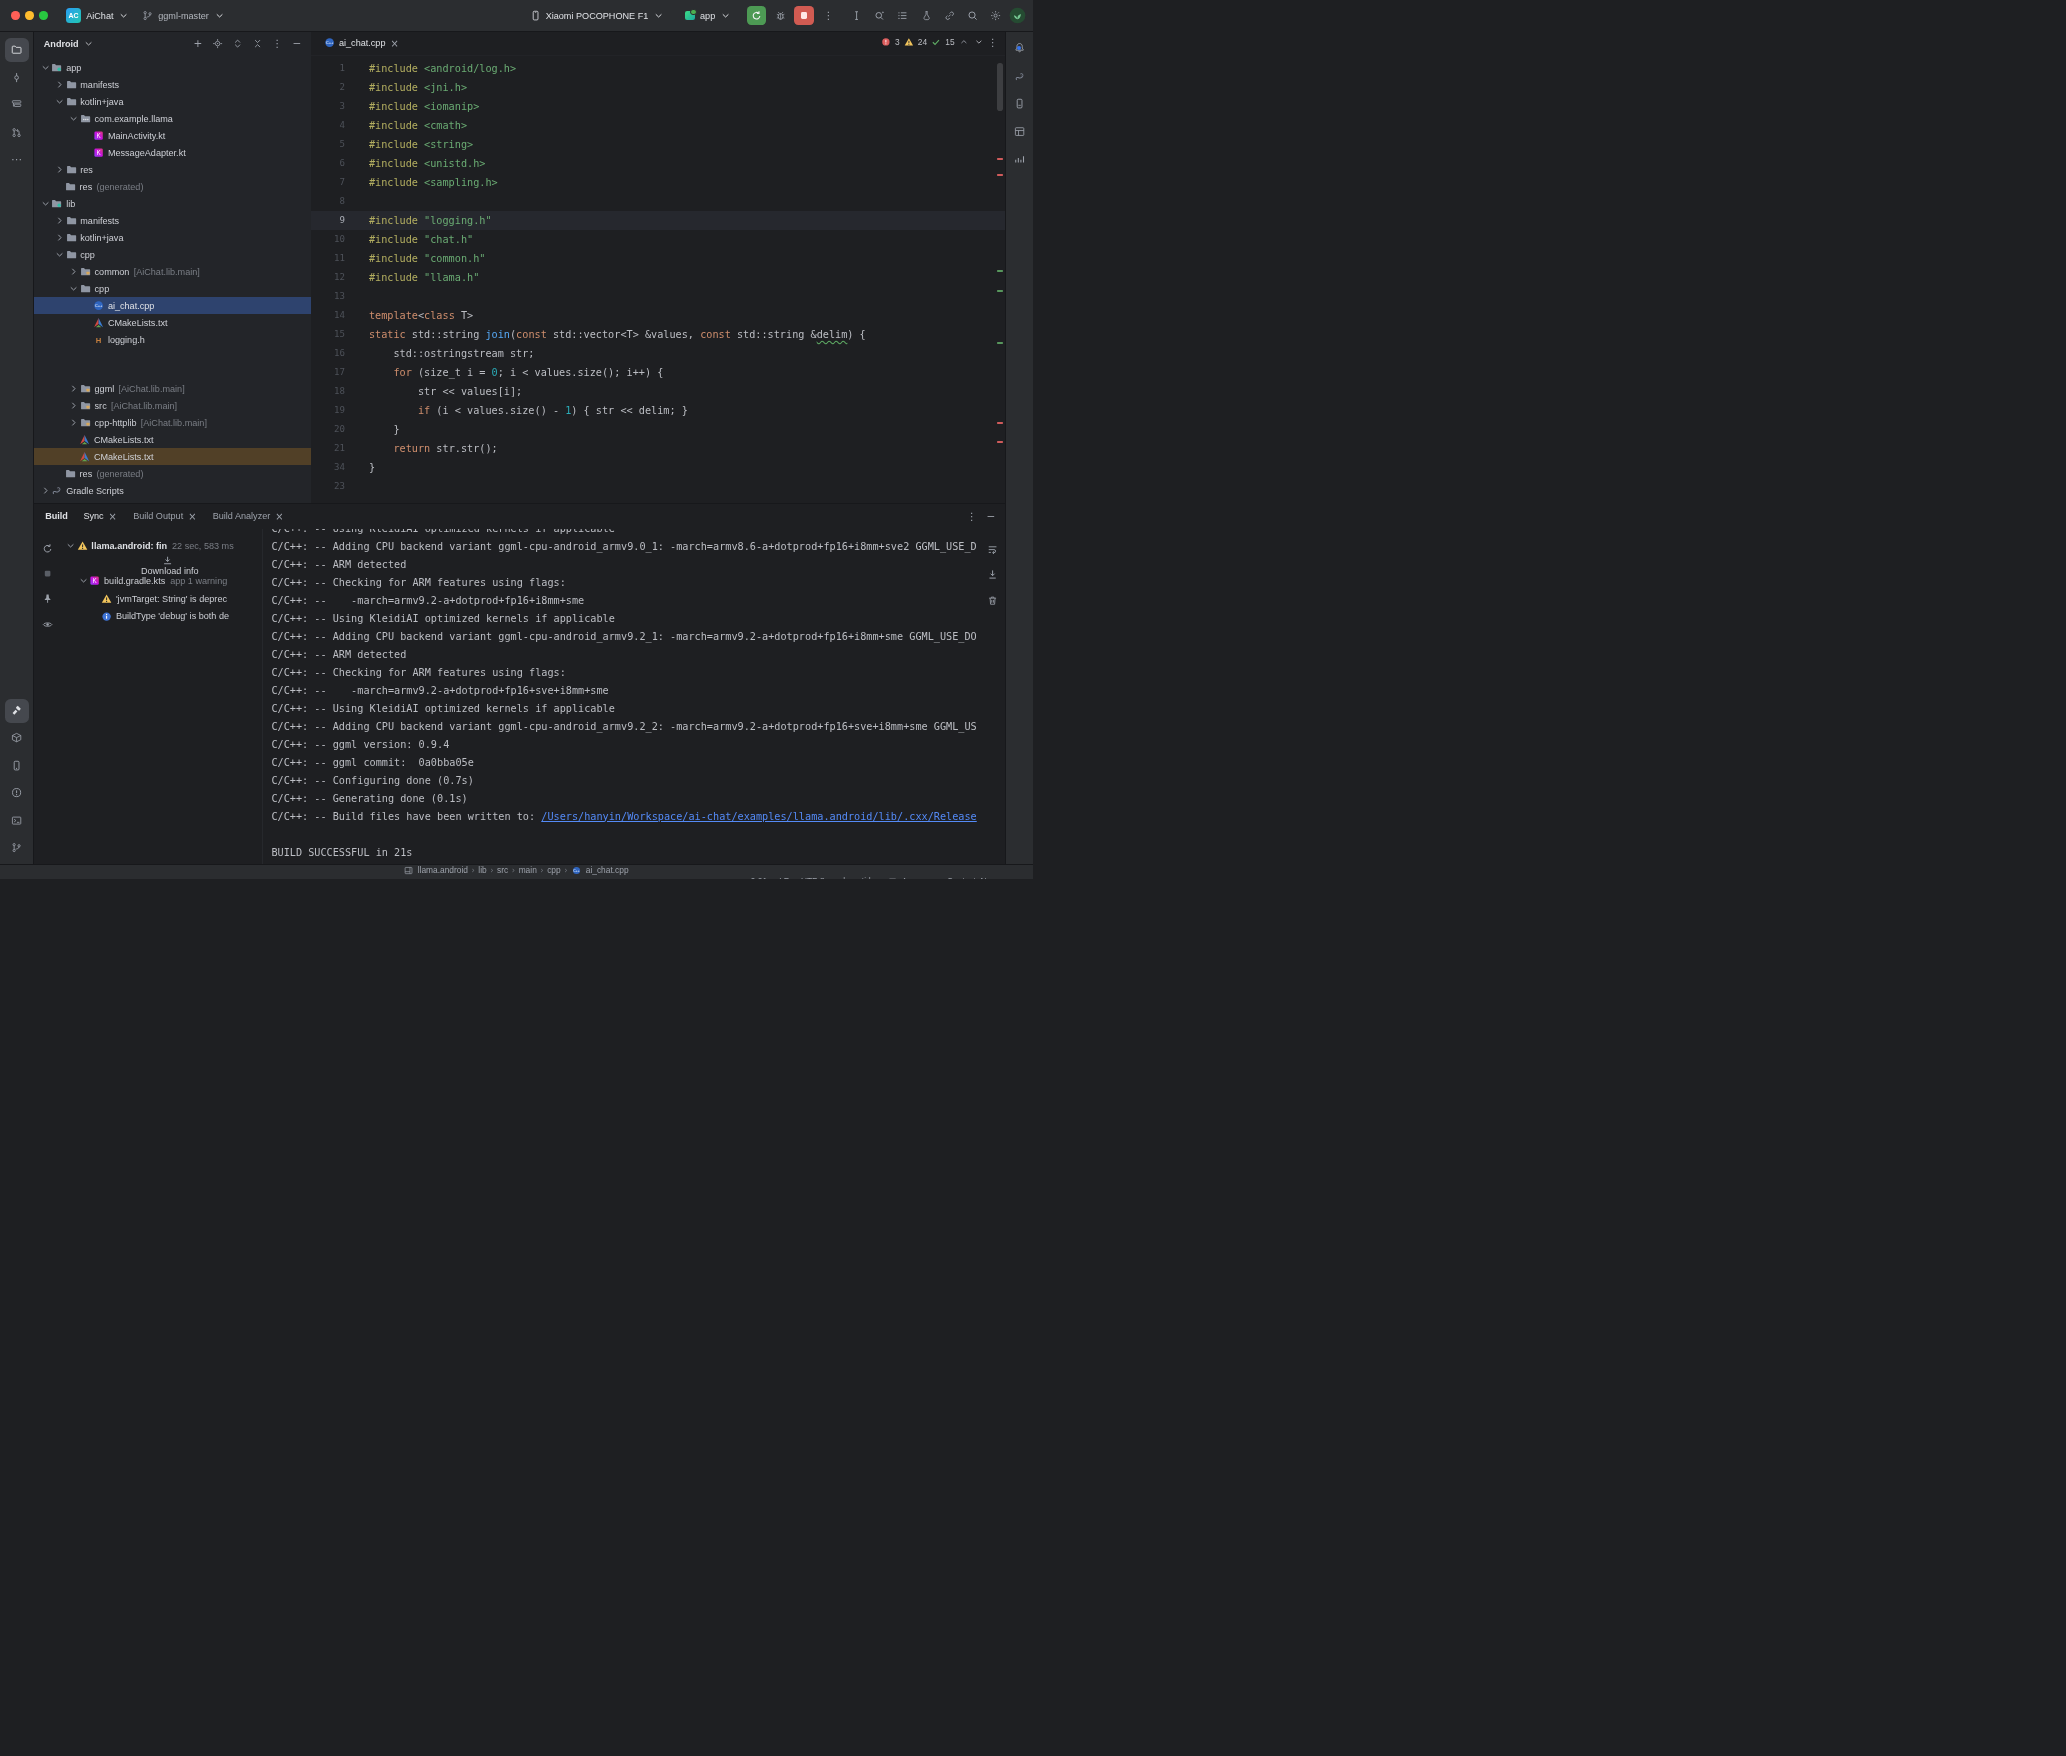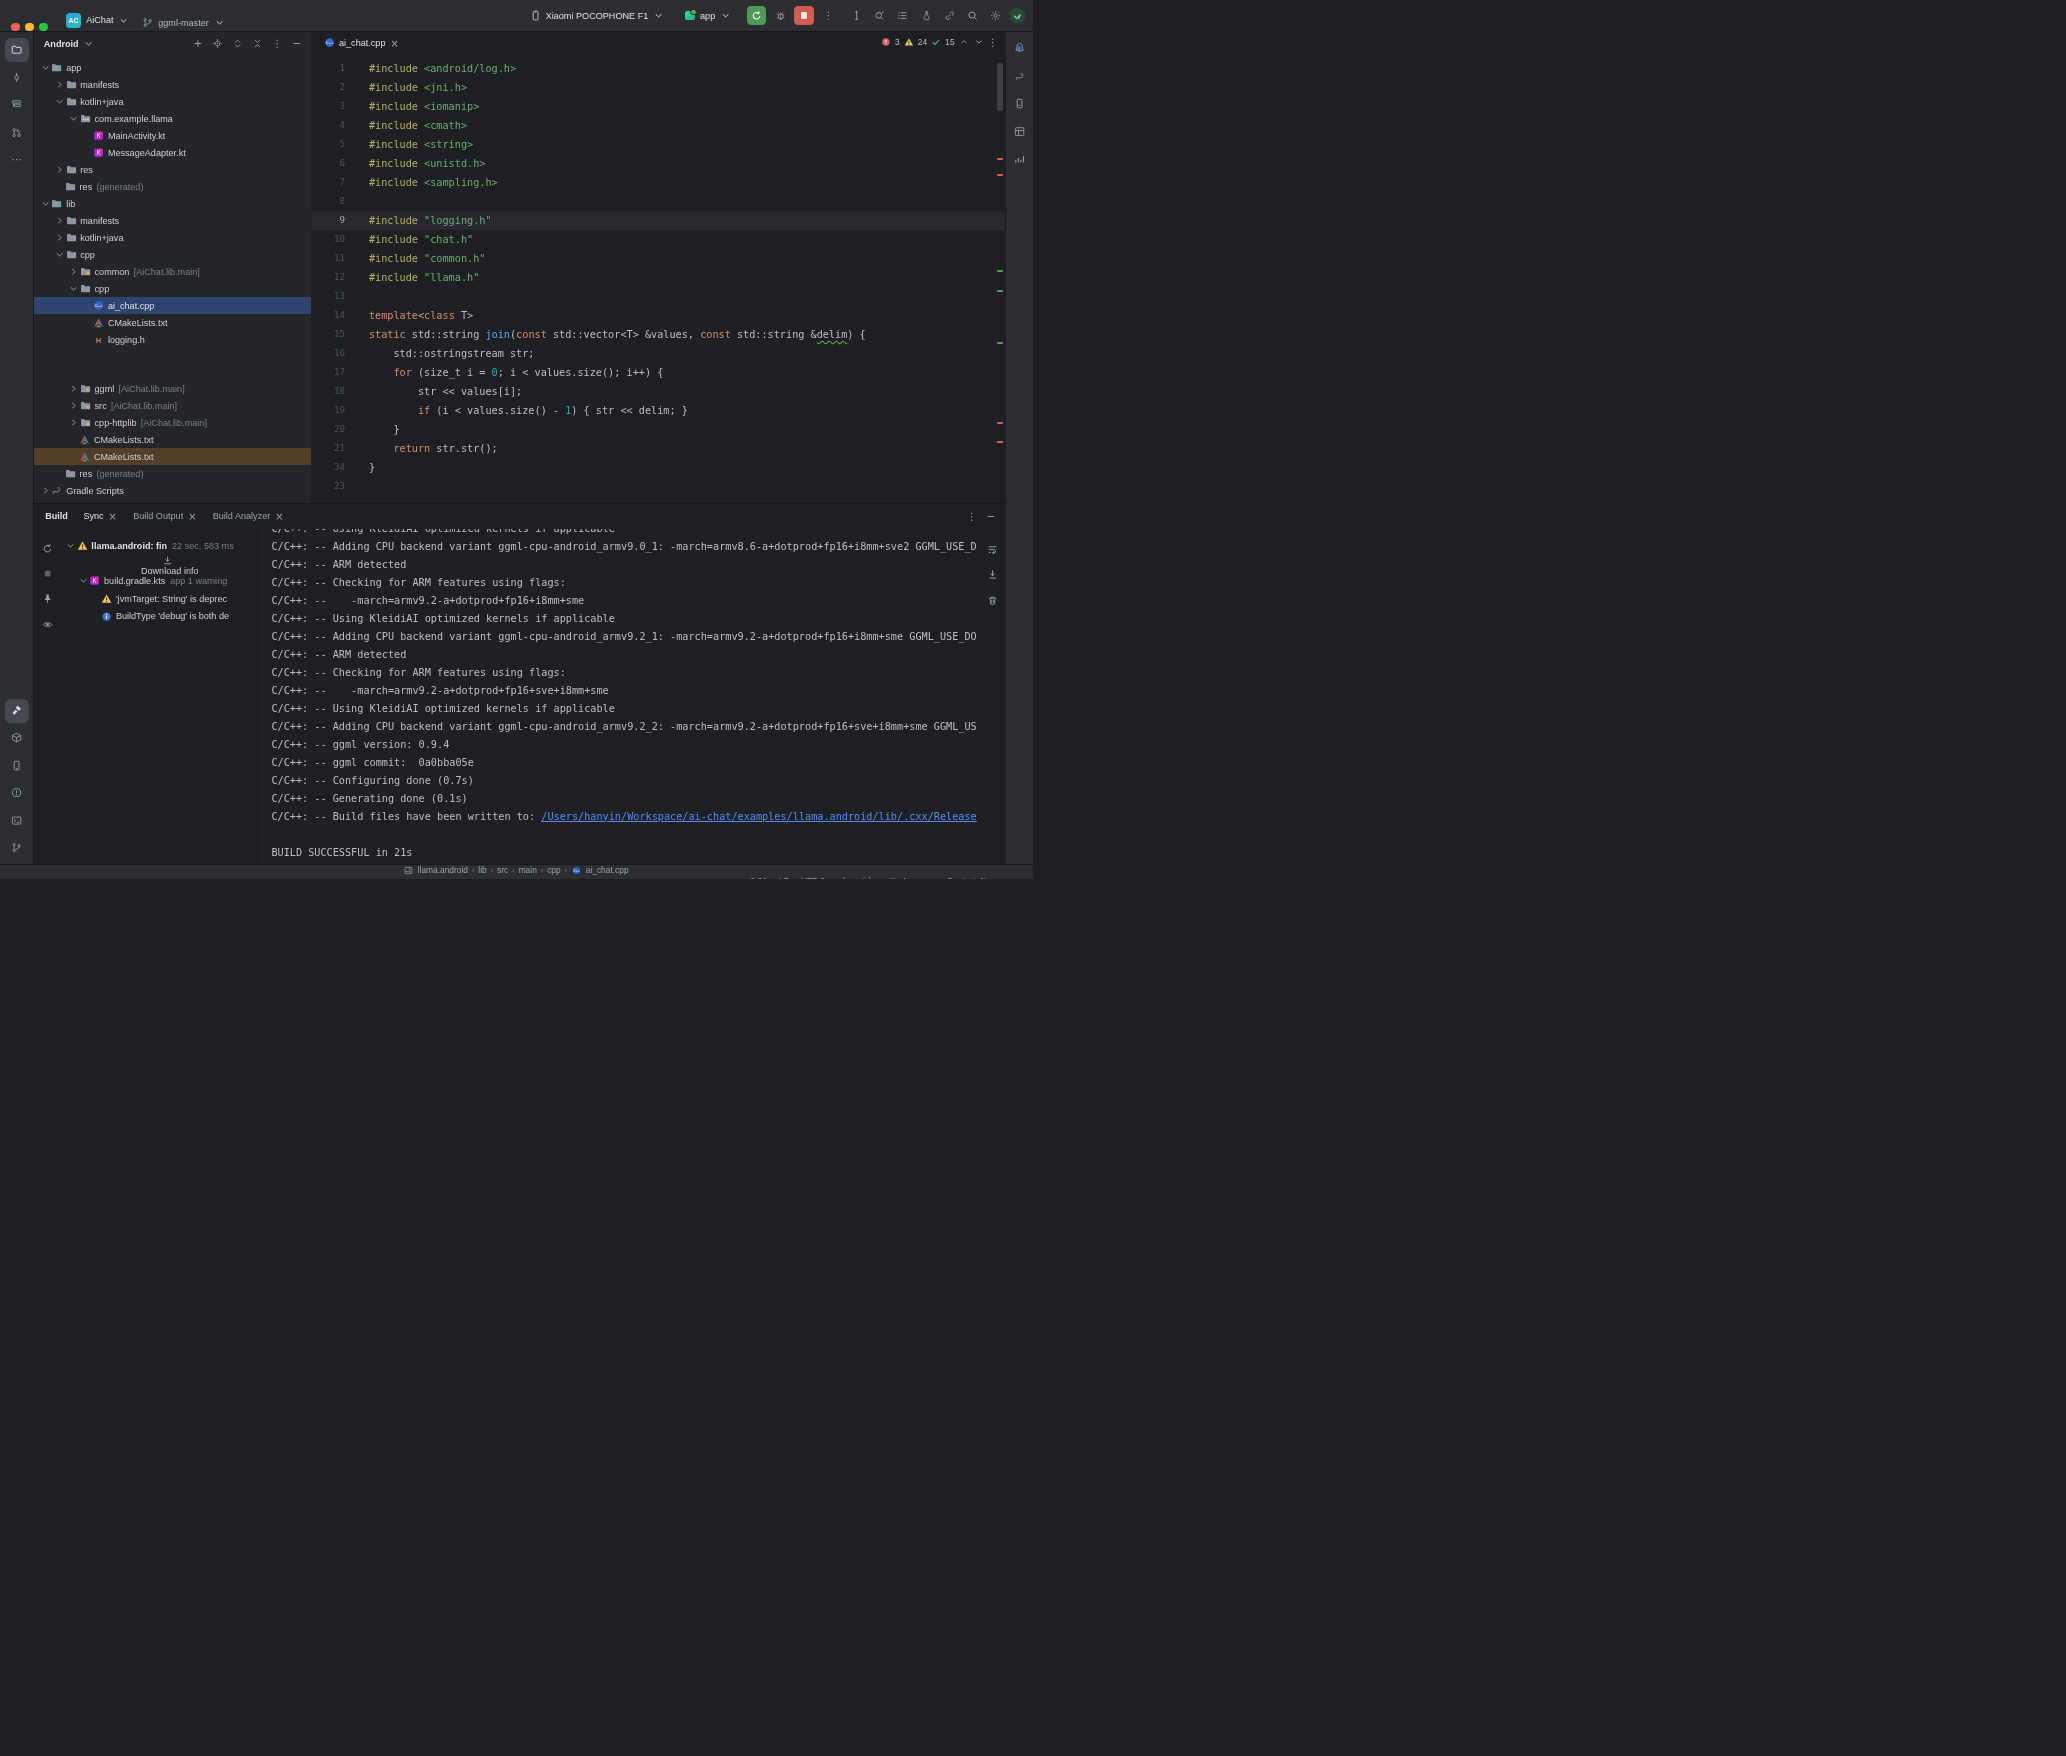--- a/index.html
+++ b/index.html
@@ -7,21 +7,21 @@
     width:1033px;height:879px;position:relative;overflow:hidden;
     background:#1e1f22;color:#bcbec4;
     font-family:"Liberation Sans",sans-serif;font-size:9.1px;
   }
   .mono{font-family:"DejaVu Sans Mono",monospace;}
   .ic{display:inline-flex;width:11.2px;height:11.2px;flex:none;align-items:center;justify-content:center;}
   .ic svg{width:11.2px;height:11.2px;display:block;}
   .tg{font-family:"DejaVu Sans",sans-serif;font-size:10.5px;color:#9da2ab;line-height:11.2px;display:block;text-align:center;width:11.2px;}
 
   
-  #titlebar{position:absolute;left:0;top:0;right:0;height:31px;background:#2b2d30;border-bottom:0.7px solid #17181b;display:flex;align-items:flex-end;z-index:10;}
+  #titlebar{position:absolute;left:0;top:0;right:0;height:31px;background:#2b2d30;border-bottom:0.7px solid #17181b;display:flex;align-items:center;z-index:10;}
   .traffic{display:flex;gap:5.6px;margin-left:11.2px;margin-right:12.7px;}
   .tl{width:8.4px;height:8.4px;border-radius:50%;display:block;}
   .tl.red{background:#ff5f57}.tl.yellow{background:#febc2e}.tl.green{background:#28c840}
   .tb-group{display:flex;align-items:center;gap:4.9px;padding:2.8px 5.6px;border-radius:4.2px;color:#dfe1e5;}
   .ac-logo{width:15.5px;height:15.5px;border-radius:3.5px;background:linear-gradient(135deg,#2a9df4,#21c7b0);color:#fff;font-size:7px;font-weight:bold;display:flex;align-items:center;justify-content:center;}
   .tb-label{font-size:9.1px;color:#dfe1e5;}
   .tb-muted{color:#b4b8bf;}
   .tb-center{position:absolute;left:524px;top:0;height:31px;display:flex;align-items:center;gap:9.8px;}
   .tb-btn{width:19.7px;height:19.7px;border-radius:4.2px;display:flex;align-items:center;justify-content:center;}
   .run-btn{background:#4d9a54;}

